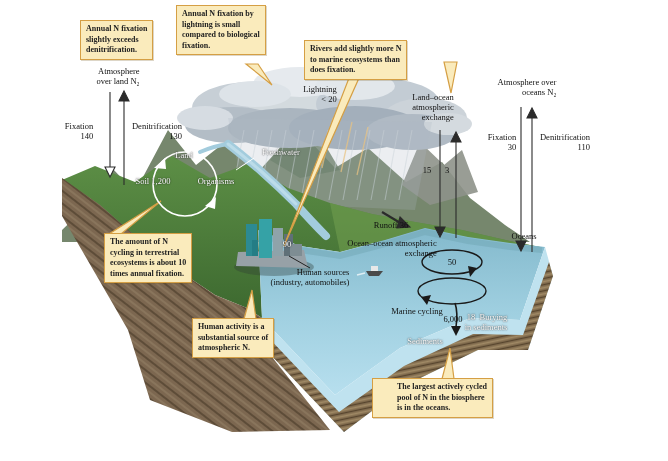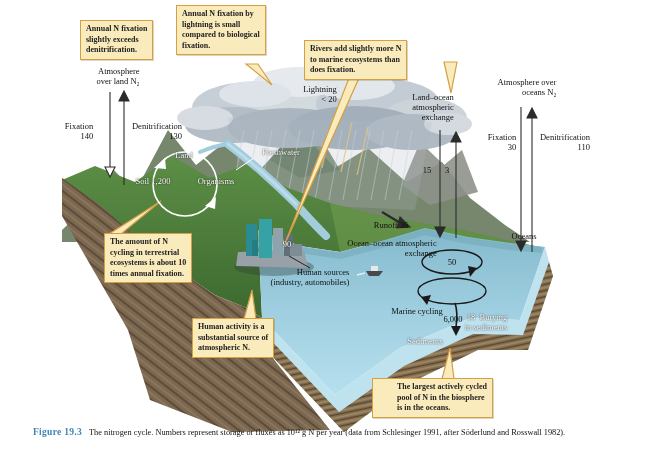--- a/index.html
+++ b/index.html
@@ -228,17 +228,14 @@
 cycling in terrestrial
 ecosystems is about 10
 times annual fixation.</div>
   <div class="callout" style="left:192px;top:318px;">Human activity is a
 substantial source of
 atmospheric N.</div>
   <div class="callout" style="left:372px;top:378px;padding-left:24px;">The largest actively cycled
 pool of N in the biosphere
 is in the oceans.</div>
 
-  <div class="caption">
-    <span class="fig-label">Figure 19.3</span><span>The nitrogen cycle. Numbers represent storage or fluxes as 10¹² g N per year (data from Schlesinger 1991, after Söderlund and Rosswall 1982).</span>
-  </div>
 
 </div>
 
 </body></html>

